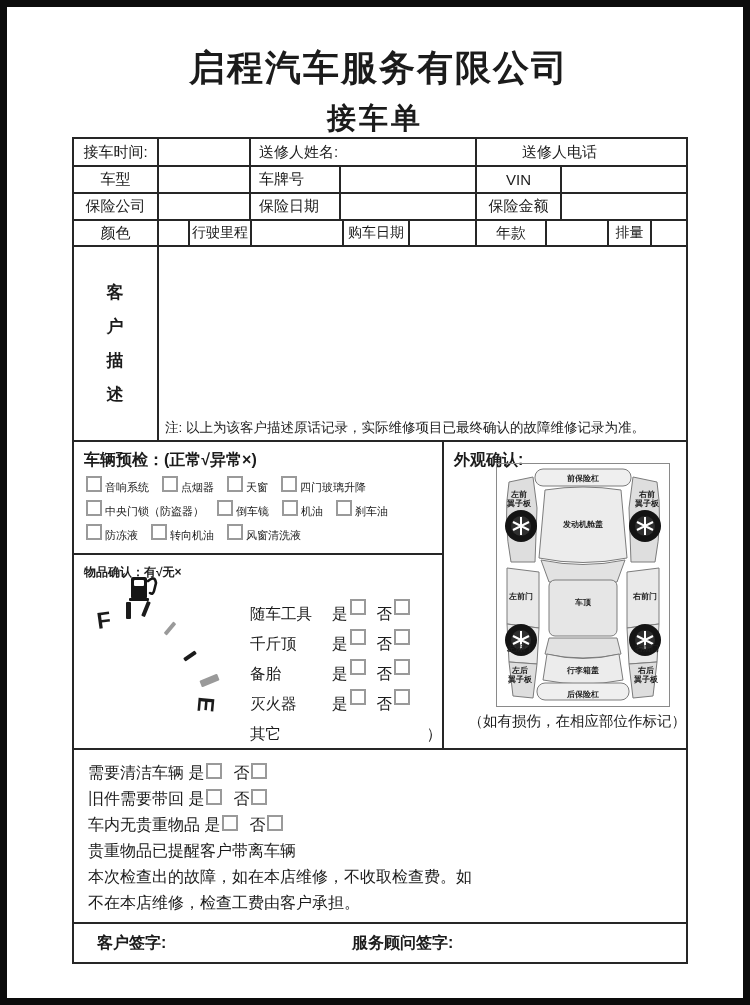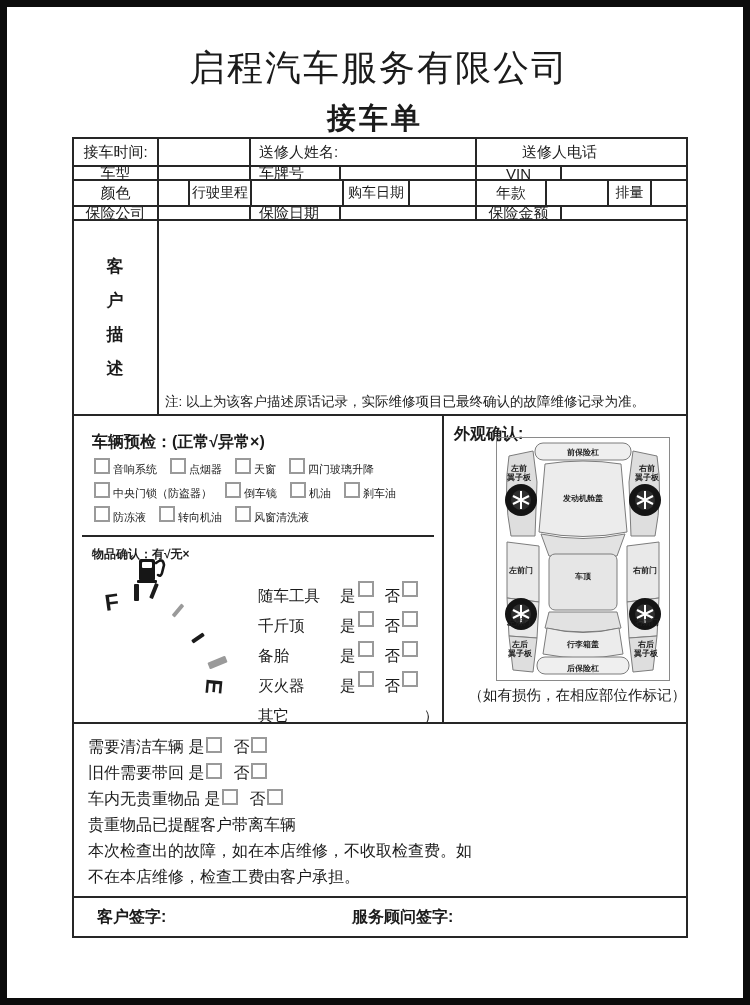--- a/index.html
+++ b/index.html
@@ -1,45 +1,45 @@
 <!DOCTYPE html>
 <html><head>
 <meta charset="utf-8">
 <style>
   html,body{margin:0;padding:0;}
   body{width:750px;height:1005px;background:#ffffff;position:relative;
        font-family:"Liberation Sans","DejaVu Sans",sans-serif;color:#1b1b1b;}
   .sheet{position:absolute;inset:0;background:#fff;}
   .frame{position:absolute;inset:0;border:7px solid #0c0c0c;pointer-events:none;}
   .titlewrap{position:absolute;left:0;top:44px;width:750px;text-align:center;}
-  .title{font-size:36px;font-weight:normal;letter-spacing:2px;padding-left:8px;}
+  .title{font-size:36px;font-weight:bold;letter-spacing:2px;padding-left:8px;}
   .subtitle{font-size:29px;font-weight:bold;margin-top:6px;letter-spacing:3px;}
 
   .tbl{position:absolute;left:72px;top:137px;width:616px;border:2px solid #262626;box-sizing:border-box;}
   .row{display:flex;border-bottom:2px solid #262626;box-sizing:border-box;}
   .row:last-child{border-bottom:none;}
   .cell{border-right:2px solid #262626;box-sizing:border-box;display:flex;align-items:center;
         font-size:15px;overflow:hidden;}
   .cell:last-child{border-right:none;}
   .cc{justify-content:center;text-align:center;}
   .pl{padding-left:8px;}
   .grow{flex:1 1 auto;padding-left:45px;}
 
-  .h28{height:28px}.h27{height:14px}.h26{height:26px}
+  .h28{height:28px}.h27{height:27px}.h26{height:26px}
   .w85{flex:0 0 85px}.w92{flex:0 0 92px}.w226{flex:0 0 226px}.w90{flex:0 0 90px}
   .w136{flex:0 0 136px}.w31{flex:0 0 31px}.w62{flex:0 0 62px}.w66{flex:0 0 66px}
   .w67{flex:0 0 67px}.w70{flex:0 0 70px}.w43{flex:0 0 43px}.w126{flex:0 0 126px}.w370{flex:0 0 370px}
 
   .descrow{height:195px;}
   .desc-label{white-space:pre-line;text-align:center;font-size:17px;font-weight:bold;line-height:34px;letter-spacing:1px;}
   .desc-body{position:relative;}
   .desc-note{position:absolute;left:6px;bottom:3px;font-size:13.5px;}
 
   .midrow{height:308px;}
-  .midleft{display:flex;flex-direction:column;padding:8px;align-items:stretch;}
+  .midleft{display:flex;flex-direction:column;padding:0;align-items:stretch;}
   .precheck{height:113px;border-bottom:2px solid #262626;box-sizing:border-box;padding:8px 6px 0 10px;}
   .sec-title{font-size:16px;font-weight:bold;}
   .pline{margin-top:5px;white-space:nowrap;font-size:11px;}
   .pitem{margin-right:11px;}
   .cb{width:12px;height:12px;border:2px solid #9a9a9a;display:inline-block;vertical-align:-1px;margin:0 3px 0 2px;background:#fff;}
   .itemsbox{flex:1 1 auto;position:relative;}
   .items-title{position:absolute;left:10px;top:9px;font-size:12px;font-weight:bold;}
   .item-rows{position:absolute;left:176px;top:44px;}
   .irow{height:30px;line-height:30px;font-size:15.5px;display:flex;}
   .ilab{display:inline-block;width:82px;}
@@ -108,39 +108,39 @@
 
     <div class="row h27">
       <div class="cell cc w85">车型</div>
       <div class="cell w92"></div>
       <div class="cell pl w90">车牌号</div>
       <div class="cell w136"></div>
       <div class="cell cc w85">VIN</div>
       <div class="cell grow"></div>
     </div>
 
+    <div class="row h27">
+      <div class="cell cc w85">保险公司</div>
+      <div class="cell w92"></div>
+      <div class="cell pl w90">保险日期</div>
+      <div class="cell w136"></div>
+      <div class="cell cc w85">保险金额</div>
+      <div class="cell grow"></div>
+    </div>
+
     <div class="row h26">
       <div class="cell cc w85">颜色</div>
       <div class="cell w31"></div>
       <div class="cell cc w62" style="font-size:14px;">行驶里程</div>
       <div class="cell w92"></div>
       <div class="cell cc w66" style="font-size:14px;">购车日期</div>
       <div class="cell w67"></div>
       <div class="cell cc w70">年款</div>
       <div class="cell w62"></div>
       <div class="cell cc w43" style="font-size:14px;">排量</div>
-      <div class="cell grow"></div>
-    </div>
-
-    <div class="row h27">
-      <div class="cell cc w85">保险公司</div>
-      <div class="cell w92"></div>
-      <div class="cell pl w90">保险日期</div>
-      <div class="cell w136"></div>
-      <div class="cell cc w85">保险金额</div>
       <div class="cell grow"></div>
     </div>
 
     <div class="row descrow">
       <div class="cell cc w85 desc-label">客
 户
 描
 述</div>
       <div class="cell grow desc-body">
         <div class="desc-note">注: 以上为该客户描述原话记录，实际维修项目已最终确认的故障维修记录为准。</div>

